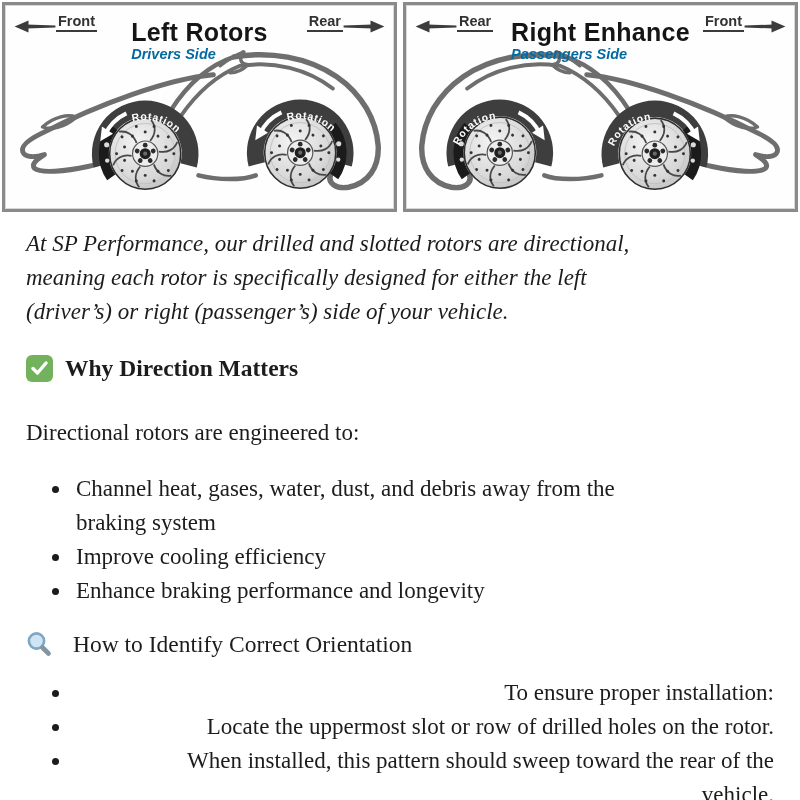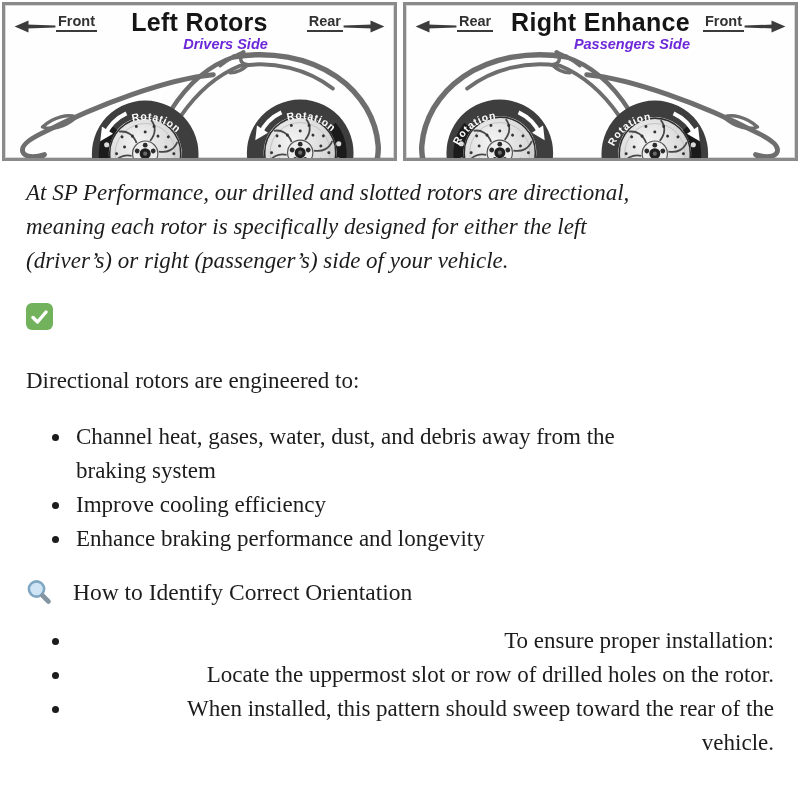--- a/index.html
+++ b/index.html
@@ -10,39 +10,39 @@
     font-family:"Liberation Serif", serif;
   }
 
   
   figure.diagram{margin:0;padding:2px;display:flex;gap:6px;box-sizing:border-box;}
   .panel{
     flex:1;
     border:3px solid #8a8a8a;
     box-shadow:inset 0 0 0 1px #d8d8d8;
     background:#fefefe;
-    height:159px;
+    height:210px;
     box-sizing:border-box;
     position:relative;
     overflow:hidden;
   }
   .panel-header{
     display:flex;justify-content:space-between;align-items:flex-start;
     padding:8px 9px 0;position:relative;height:44px;box-sizing:border-box;
   }
   .dir{display:flex;align-items:center;}
   .dir-label{
     font-family:"Liberation Sans", sans-serif;
     font-weight:bold;font-size:14.5px;color:#323232;
     border-bottom:2.5px solid #3a3a3a;padding:0 2px 1px;line-height:1.1;
   }
   .arrow{fill:#3c3c3c;margin-top:7px;flex:none;}
-  .panel-titles{position:absolute;left:50%;top:5px;transform:translateX(-50%);text-align:right;white-space:nowrap;}
+  .panel-titles{position:absolute;left:50%;top:15px;transform:translateX(-50%);text-align:left;white-space:nowrap;}
   .panel-title{font-family:"Liberation Sans", sans-serif;font-weight:bold;font-size:25px;line-height:1.02;color:#151515;letter-spacing:.3px;}
-  .panel-subtitle{font-family:"Liberation Sans", sans-serif;font-style:italic;font-weight:bold;font-size:14.5px;color:#6d28d9;}
+  .panel-subtitle{font-family:"Liberation Sans", sans-serif;font-style:italic;font-weight:bold;font-size:14.5px;color:#0369a1;}
   .car-svg{display:block;width:100%;height:156px;}
   .rot-text{font-family:"Liberation Sans", sans-serif;font-size:10.5px;font-weight:bold;fill:#ffffff;letter-spacing:.8px;}
 
   
   main{padding:0 26px;}
   .intro{white-space:pre-line;font-size:23px;line-height:34px;margin:13px 0 0;font-style:italic;}
   .sec-heading{
     display:flex;align-items:center;gap:12px;
     font-size:23.5px;font-weight:bold;margin:25px 0 0;line-height:1.2;
   }
@@ -238,20 +238,21 @@
   <p class="intro">At SP Performance, our drilled and slotted rotors are directional,
 meaning each rotor is specifically designed for either the left
 (driver’s) or right (passenger’s) side of your vehicle.</p>
 
   <h3 class="sec-heading">
     <span class="check-box">
       <svg width="17" height="14" viewBox="0 0 17 14">
         <polyline points="2,7.5 6.5,12 15,2" fill="none" stroke="#ffffff" stroke-width="3.4" stroke-linecap="round" stroke-linejoin="round"></polyline>
       </svg>
     </span>
+    <span>Why Direction Matters</span>
   </h3>
 
   <p class="lead">Directional rotors are engineered to:</p>
 
   <ul class="bullets">
     <li>Channel heat, gases, water, dust, and debris away from the
 braking system</li>
     <li>Improve cooling efficiency</li>
     <li>Enhance braking performance and longevity</li>
   </ul>

